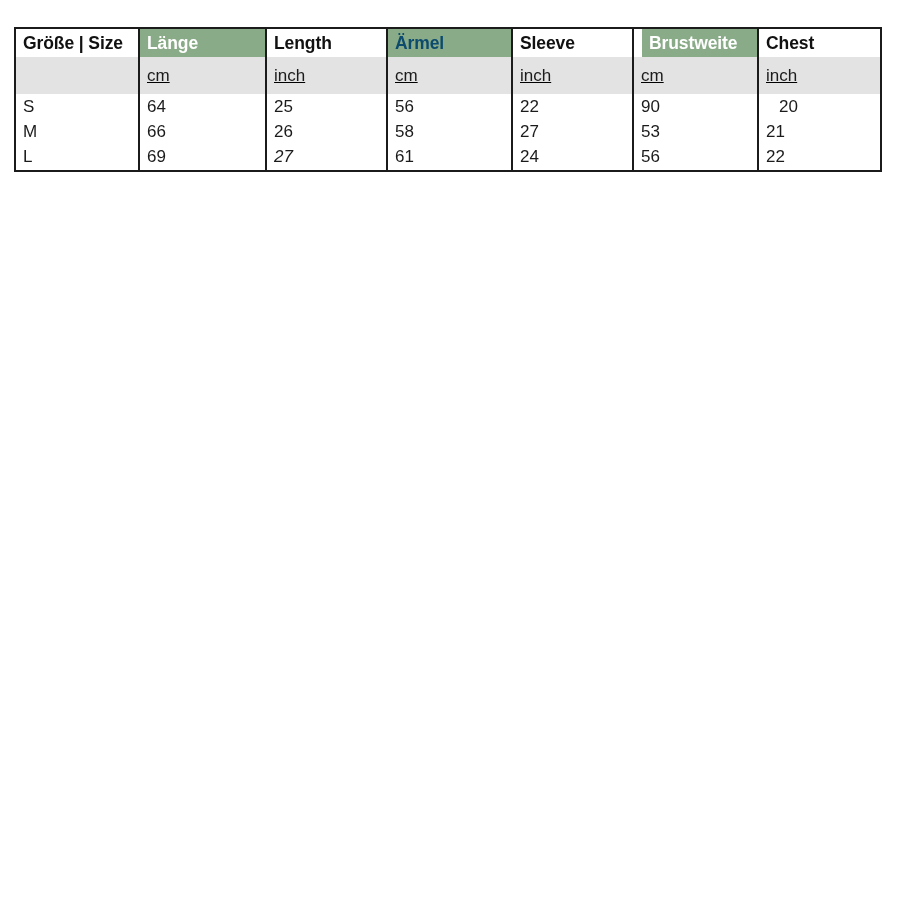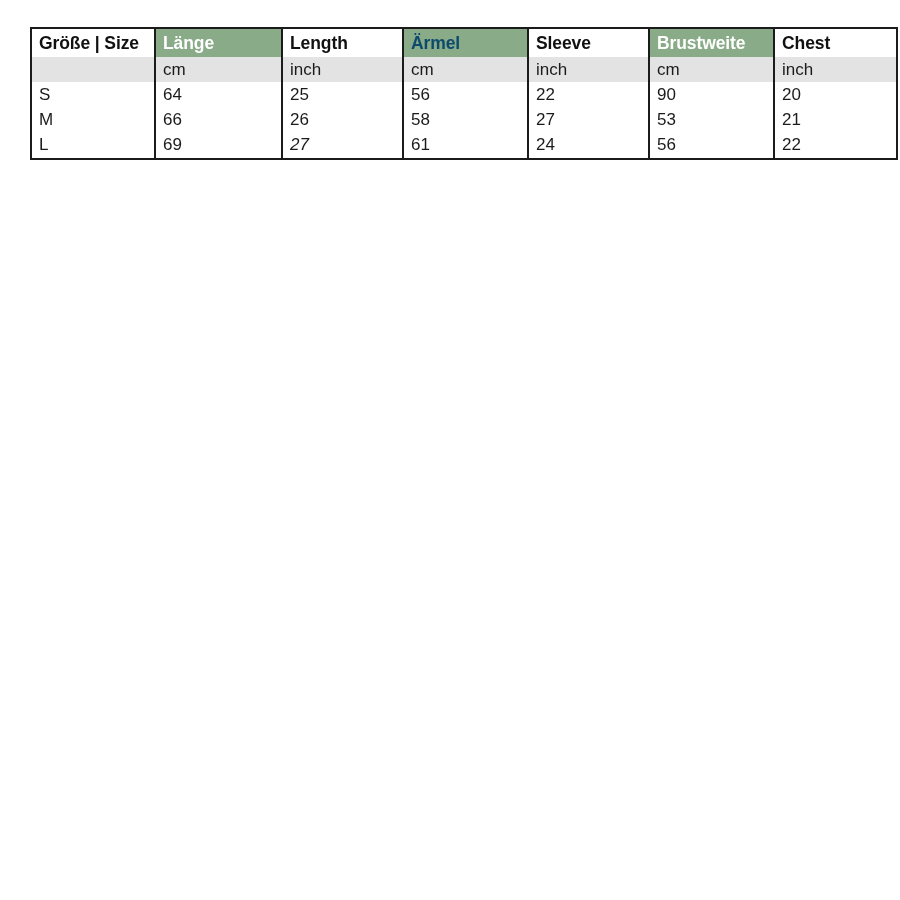--- a/index.html
+++ b/index.html
@@ -10,21 +10,21 @@
   }
   body {
     width: 900px;
     height: 900px;
     font-family: "Liberation Sans", sans-serif;
     -webkit-font-smoothing: antialiased;
   }
 
   #size-chart-wrap {
     position: absolute;
-    left: 30px;
+    left: 14px;
     top: 27px;
     width: 866px;
   }
 
   table.size-table {
     border-collapse: collapse;
     table-layout: fixed;
     width: 866px;
     border: 2px solid #1b1b1b;
     background: #ffffff;
@@ -61,22 +61,23 @@
     background: #ffffff;
     color: #111111;
   }
   .hdr.accent {
     background: #8aab87;
     color: #ffffff;
   }
 
   
   tr.units-row td {
-    height: 25px;
+    height: 37px;
     background: #e3e3e3;
+    text-decoration: underline;
   }
   .units {
     display: flex;
     align-items: center;
     height: 25px;
     font-size: 17px;
     font-weight: normal;
     color: #1b1b1b;
     padding-left: 7px;
     box-sizing: border-box;
@@ -125,21 +126,21 @@
           <td style="border-left-color: rgb(27, 27, 27);">
             <span class="hdr plain">Length</span>
           </td>
           <td style="border-left-color: rgb(27, 27, 27);">
             <span class="hdr accent" style="background: rgb(138, 171, 135); color: #0c4a6e;">Ärmel</span>
           </td>
           <td style="border-left-color: rgb(27, 27, 27);">
             <span class="hdr plain">Sleeve</span>
           </td>
           <td style="border-left-color: rgb(27, 27, 27);">
-            <span class="hdr accent" style="background: rgb(138, 171, 135); color: rgb(255, 255, 255);">Brustweite</span>
+            <span class="hdr accent" style="background: rgb(138, 171, 135); color: rgb(255, 255, 255); margin-left: 8px;">Brustweite</span>
           </td>
           <td style="border-left-color: rgb(27, 27, 27);">
             <span class="hdr plain">Chest</span>
           </td>
         </tr>
       <tr class="units-row">
           <td style="background: rgb(227, 227, 227); border-left-color: rgb(27, 27, 27);">
             <span class="units"></span>
           </td>
           <td style="background: rgb(227, 227, 227); border-left-color: rgb(27, 27, 27);">
@@ -173,21 +174,21 @@
           </td>
           <td style="border-left-color: rgb(27, 27, 27);">
             <span class="datum">56</span>
           </td>
           <td style="border-left-color: rgb(27, 27, 27);">
             <span class="datum">22</span>
           </td>
           <td style="border-left-color: rgb(27, 27, 27);">
             <span class="datum">90</span>
           </td>
-          <td style="border-left-color: rgb(27, 27, 27);">
+          <td style="border-left-color: rgb(27, 27, 27); padding-left: 13px;">
             <span class="datum">20</span>
           </td>
         </tr>
         <tr class="data-row">
           <td style="border-left-color: rgb(27, 27, 27);">
             <span class="datum">M</span>
           </td>
           <td style="border-left-color: rgb(27, 27, 27);">
             <span class="datum">66</span>
           </td>

